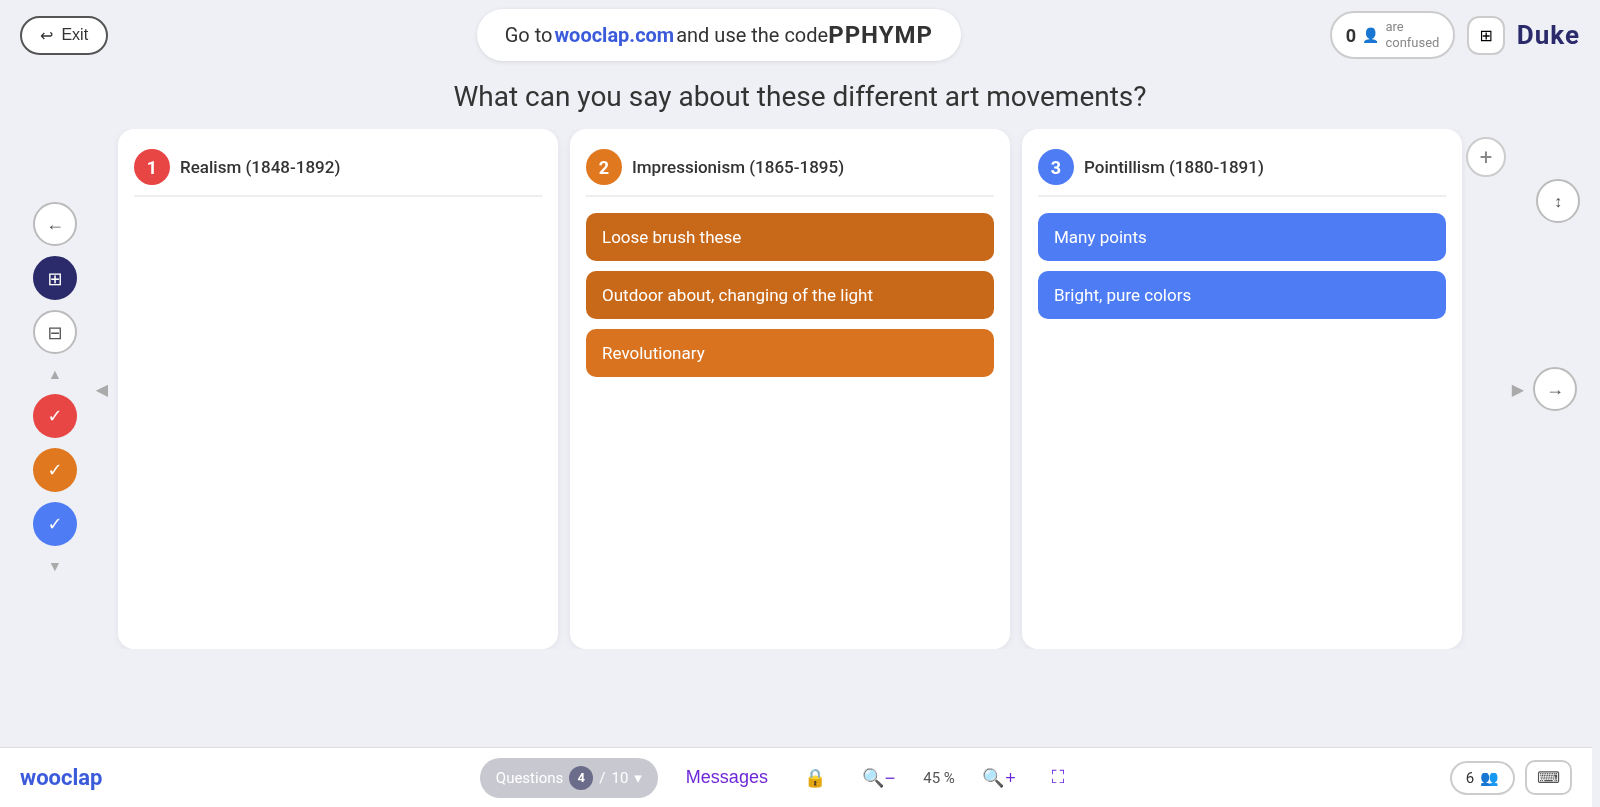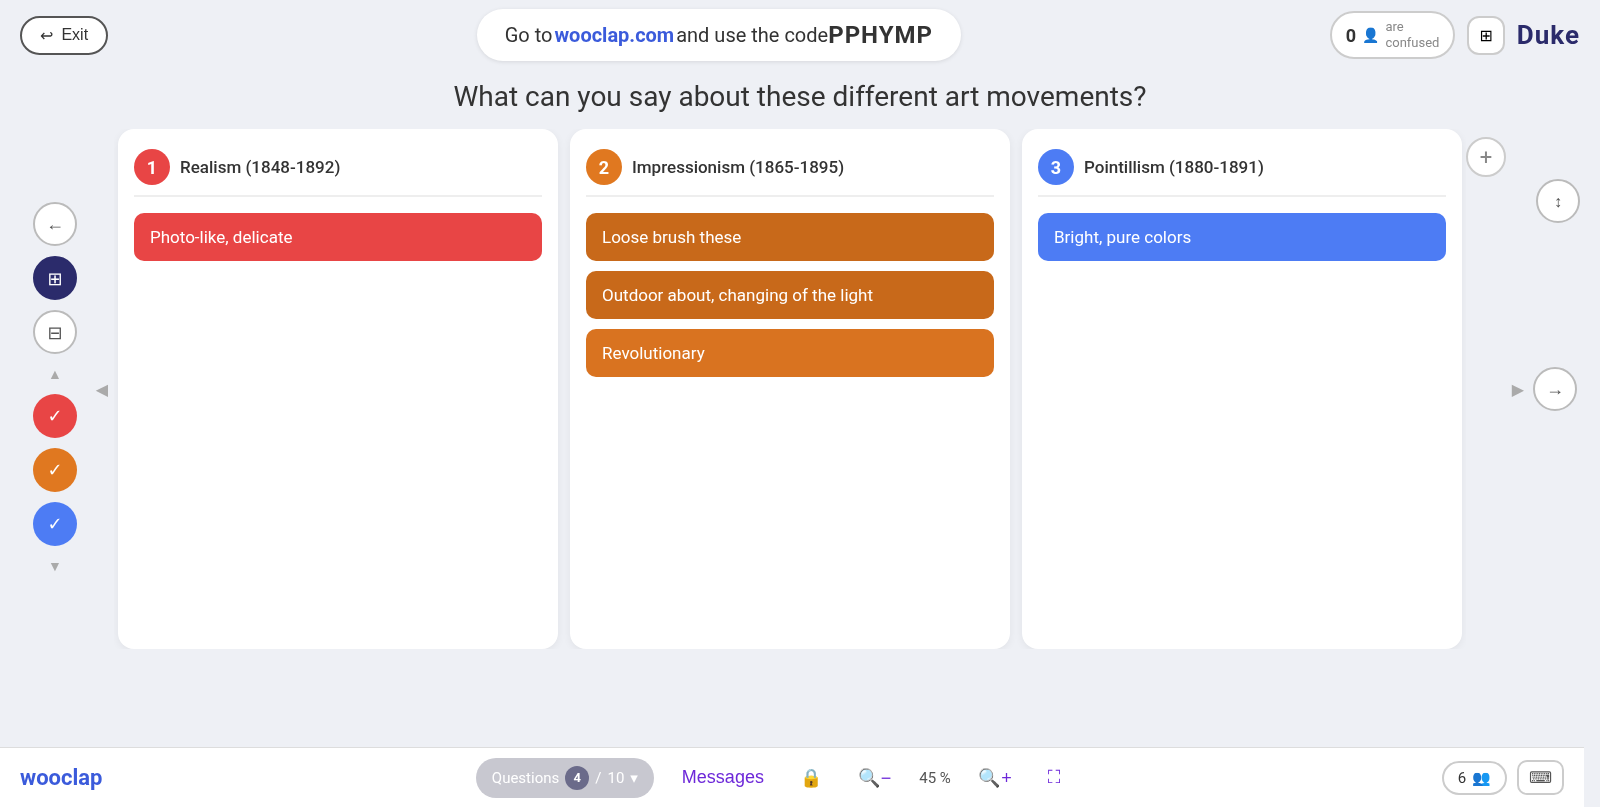--- a/index.html
+++ b/index.html
@@ -272,21 +272,21 @@
       position: absolute;
       right: 20px;
       top: 50px;
     }
 
     
     .footer {
       position: absolute;
       bottom: 0;
       left: 0;
-      right: 16px;
+      right: 8px;
       height: 60px;
       background: white;
       border-top: 1px solid #ddd;
       display: flex;
       align-items: center;
       justify-content: space-between;
       padding: 0 20px;
     }
     .wooclap-logo {
       font-size: 22px;
@@ -418,25 +418,20 @@
 
   <div class="columns-wrapper">
 
     <div class="column-card">
       <div class="column-header">
         <div class="column-number-badge badge-red">
           <span>1</span>
         </div>
         <span class="column-title">Realism (1848-1892)</span>
       </div>
-      <div class="column-items">
-        <div class="item-pill item-red">
-          <span>Photo-like, delicate</span>
-        </div>
-      </div>
     </div>
 
     <div class="column-card">
       <div class="column-header">
         <div class="column-number-badge badge-orange">
           <span>2</span>
         </div>
         <span class="column-title">Impressionism (1865-1895)</span>
       </div>
       <div class="column-items">
@@ -453,20 +448,23 @@
     </div>
 
     <div class="column-card">
       <div class="column-header">
         <div class="column-number-badge badge-blue">
           <span>3</span>
         </div>
         <span class="column-title">Pointillism (1880-1891)</span>
       </div>
       <div class="column-items">
+        <div class="item-pill item-blue">
+          <span>Many points</span>
+        </div>
         <div class="item-pill item-blue">
           <span>Bright, pure colors</span>
         </div>
       </div>
     </div>
 
   </div>
 
   <div class="add-col-btn">
     <span>+</span>

